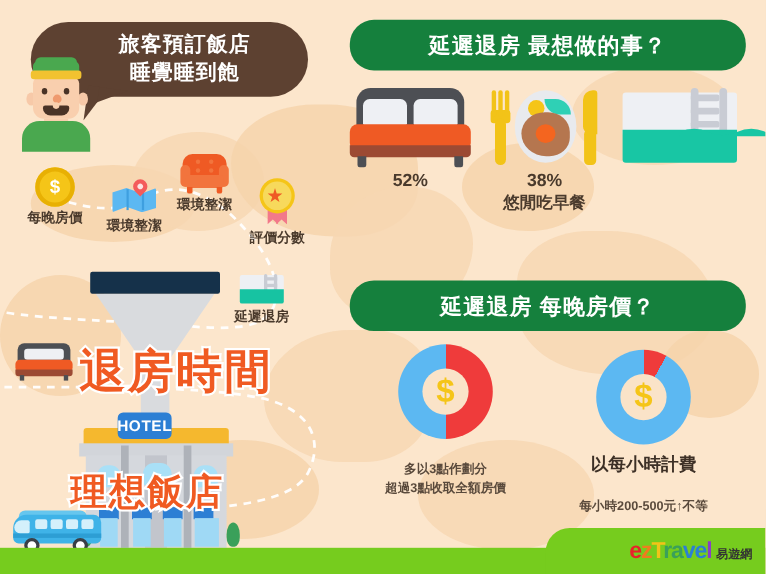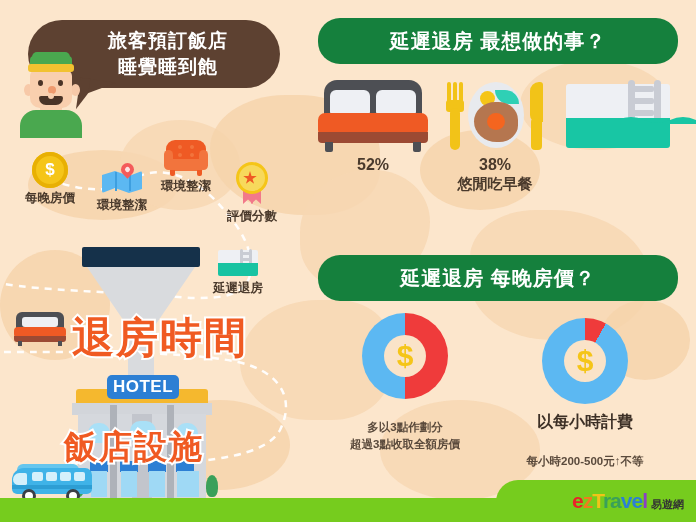--- a/index.html
+++ b/index.html
@@ -112,22 +112,22 @@
     position:absolute; font-weight:bold; color:#f05a22; white-space:nowrap;
     -webkit-text-stroke:4px #fff; paint-order:stroke fill;
     text-shadow:0 0 0 #fff;
   }
 
   
   .hotel{position:absolute;left:64px;top:375px;width:156px;height:123px;}
   .h-roof{position:absolute;left:12px;top:14px;width:132px;height:16px;background:#f5b82e;border-radius:3px 3px 0 0;}
   .h-band{position:absolute;left:8px;top:28px;width:140px;height:12px;background:#d2d5da;}
   .h-body2{position:absolute;left:14px;top:39px;width:128px;height:84px;background:linear-gradient(90deg,#d5d8dd 0 42%,#c2c5cc 42% 58%,#d5d8dd 58% 100%);}
-  .h-sign{position:absolute;left:43px;top:0;width:72px;height:24px;background:#2c7fd4;border-radius:5px;
-    display:flex;align-items:center;justify-content:center;color:#fff;font-weight:bold;font-size:17px;letter-spacing:.5px;}
+  .h-sign{position:absolute;left:43px;top:0;width:49px;height:24px;background:#2c7fd4;border-radius:5px;
+    display:flex;align-items:center;justify-content:center;color:#fff;font-weight:bold;font-size:14px;letter-spacing:.5px;}
   .h-col{position:absolute;top:30px;width:7px;height:93px;background:#aeb2b9;}
   .h-win{position:absolute;width:22px;height:20px;background:#a9e0f7;border-radius:3px 3px 0 0;}
   .h-win.t{border-radius:10px 10px 2px 2px;}
   .h-aw{position:absolute;width:18px;height:11px;background:#2c7fd4;}
   .h-door{position:absolute;width:16px;height:26px;background:#9fd9f5;}
   .bush{position:absolute;width:12px;height:22px;background:#3aa05a;border-radius:50% 50% 40% 40%;}
 
   
   .bus{position:absolute;left:12px;top:462px;width:86px;height:44px;}
   .bus .body{position:absolute;left:0;top:6px;width:80px;height:26px;background:#3fb3e8;border-radius:12px 7px 5px 5px;}
@@ -329,21 +329,21 @@
     <div class="h-aw" style="left:112px;top:86px;"></div>
     <div class="h-door" style="left:27px;top:96px;"></div>
     <div class="h-door" style="left:57px;top:96px;"></div>
     <div class="h-door" style="left:85px;top:96px;"></div>
     <div class="h-door" style="left:113px;top:96px;width:22px;"></div>
     <div class="bush" style="left:8px;top:100px;"></div>
     <div class="bush" style="left:142px;top:100px;"></div>
     <div class="h-sign">HOTEL</div>
   </div>
 
-  <div class="outline-txt" style="left:64px;top:425px;font-size:33px;letter-spacing:2px;">飯店設施</div>
+  <div class="outline-txt" style="left:64px;top:425px;font-size:33px;letter-spacing:2px;">理想飯店</div>
 
   <div class="bus">
     <div class="roof"></div>
     <div class="body"></div>
     <div class="winF"></div>
     <div class="win" style="left:20px;"></div>
     <div class="win" style="left:34px;"></div>
     <div class="win" style="left:48px;"></div>
     <div class="win" style="left:62px;"></div>
     <div class="strip"></div>

